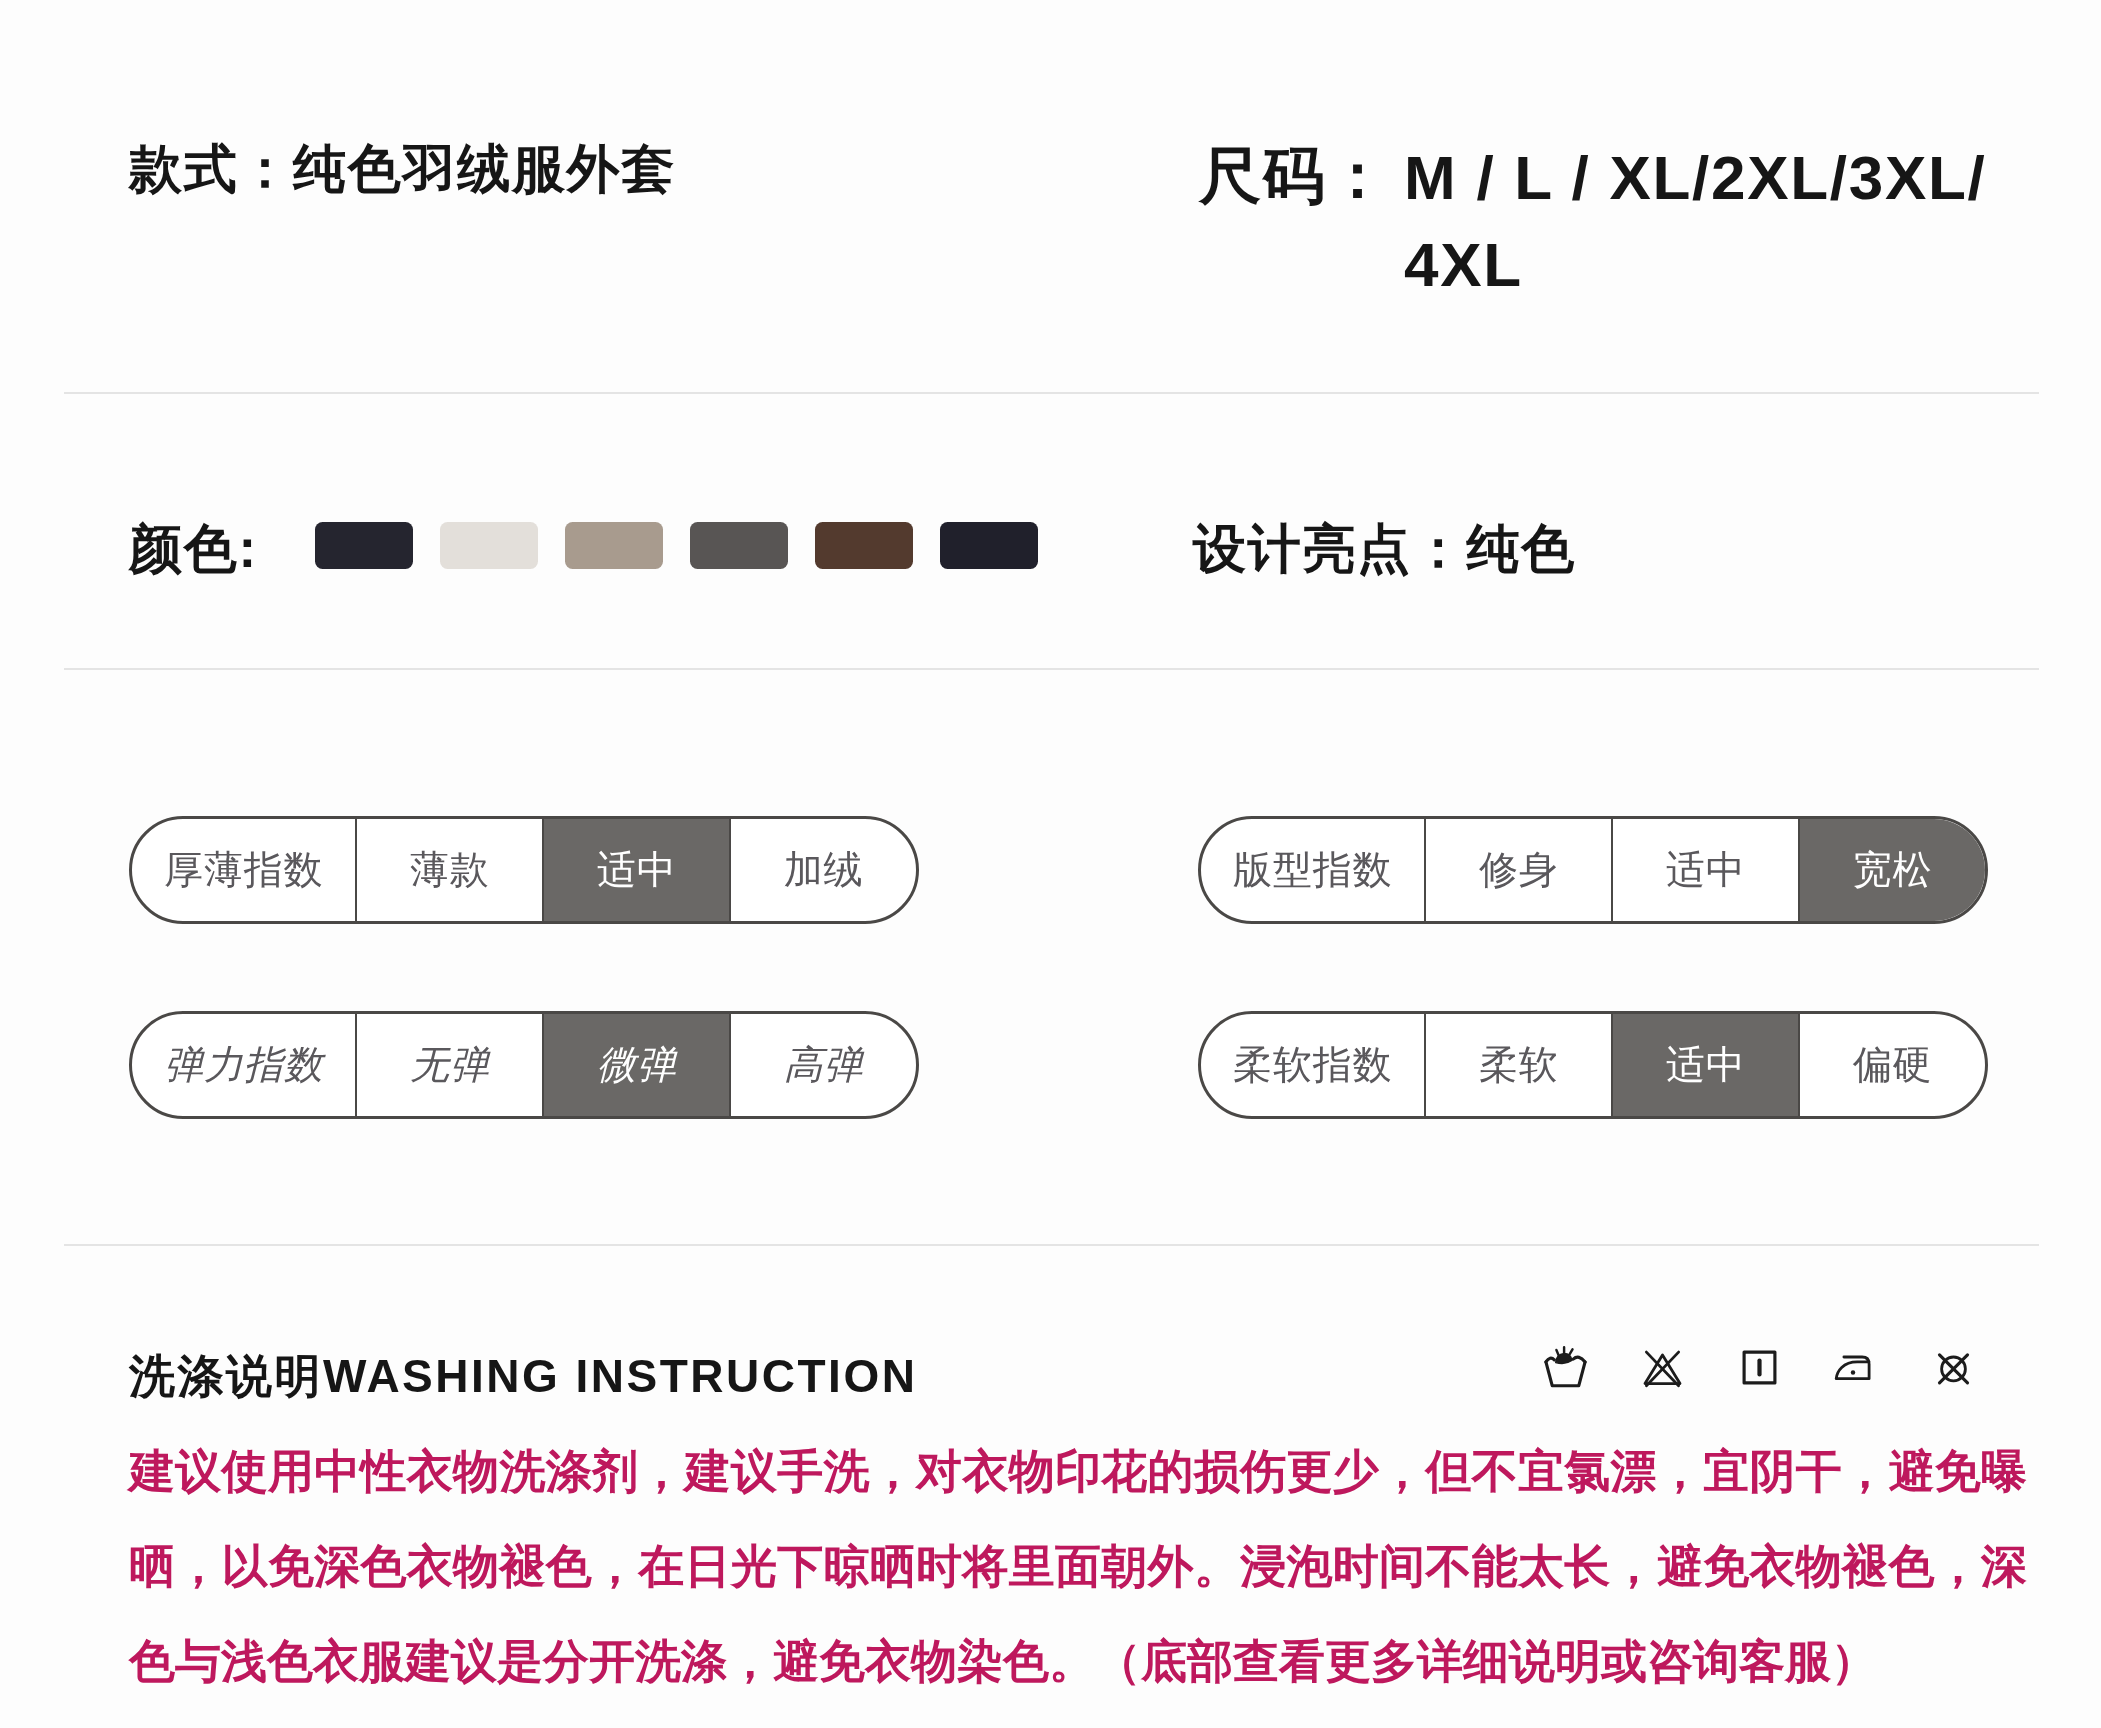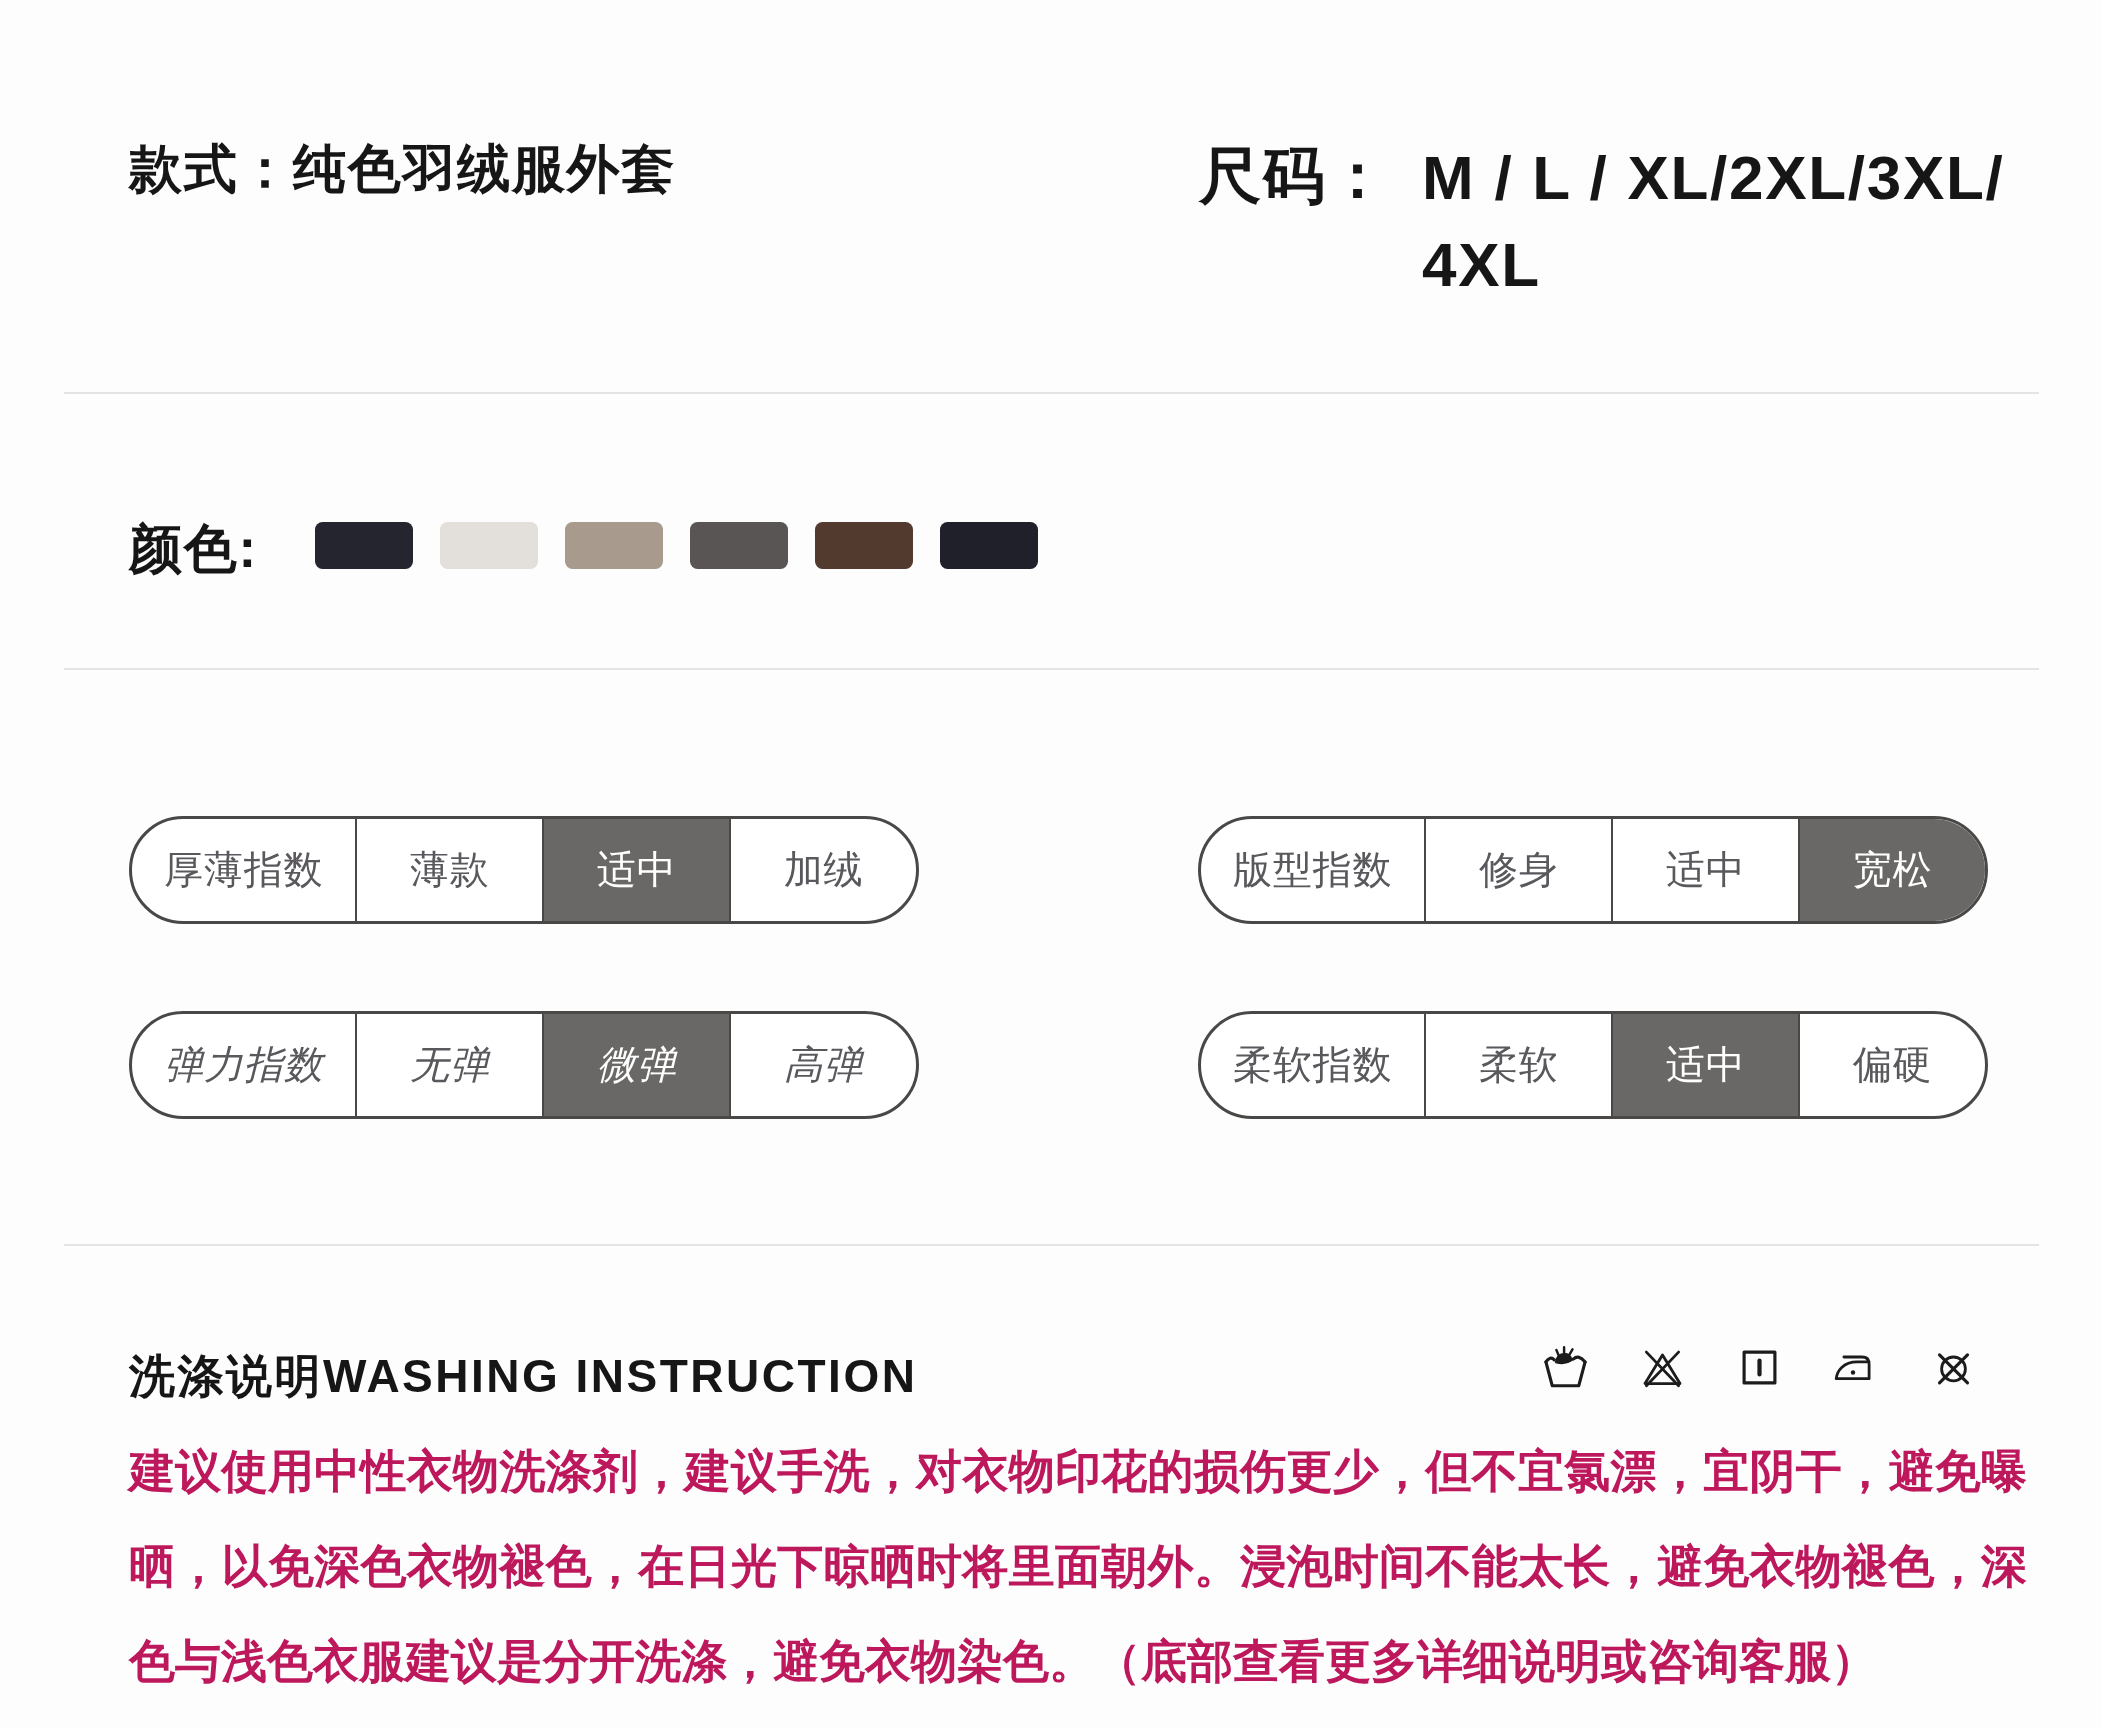--- a/index.html
+++ b/index.html
@@ -9,21 +9,21 @@
     --text-gray:#5a585c;
     --divider:#e4e4e4;
     --bg:#fdfdfd;
   }
   html,body{margin:0;padding:0;}
   body{background:#fff;font-family:"Liberation Sans","DejaVu Sans",sans-serif;}
   .page{position:relative;width:2102px;height:1729px;background:var(--bg);overflow:hidden;}
 
   .hdr-text{position:absolute;font-size:53px;font-weight:800;color:var(--text-dark);letter-spacing:1.7px;white-space:nowrap;}
   .size-block{position:absolute;left:1199px;top:134px;display:flex;font-size:62px;font-weight:800;color:var(--text-dark);letter-spacing:1.7px;}
-  .size-values{margin-left:32px;line-height:87px;}
+  .size-values{margin-left:14px;line-height:87px;}
   .size-values div{white-space:nowrap;}
 
   .divider{position:absolute;left:64px;width:1975px;height:1.7px;background:var(--divider);}
 
   .swatch-row{position:absolute;left:315px;top:522px;display:flex;gap:27px;}
   .swatch{width:98px;height:47px;border-radius:7.6px;}
 
   .pill{position:absolute;width:790px;height:108px;box-sizing:border-box;border:3.4px solid var(--pill-border);border-radius:56px;background:#fff;display:flex;overflow:hidden;}
   .cell{display:flex;align-items:center;justify-content:center;font-size:39px;color:var(--text-gray);letter-spacing:0.8px;white-space:nowrap;}
   .cell.lab{flex:0 0 28.5%;}
@@ -55,20 +55,23 @@
   <div class="divider" style="top:392px;"></div>
 
   <div class="hdr-text" style="left:129px;top:514px;font-size:53px;">颜色:</div>
   <div class="swatch-row">
     <div class="swatch" style="background: rgb(37, 37, 47);"></div>
     <div class="swatch" style="background: rgb(227, 223, 218);"></div>
     <div class="swatch" style="background: rgb(168, 155, 142);"></div>
     <div class="swatch" style="background: rgb(88, 85, 84);"></div>
     <div class="swatch" style="background: rgb(83, 58, 46);"></div>
     <div class="swatch" style="background: rgb(32, 32, 43);"></div>
+  </div>
+  <div class="hdr-text" style="left:1193px;top:514px;font-size:53px;">
+    <span>设计亮点：</span><span>纯色</span>
   </div>
 
   <div class="divider" style="top:668px;"></div>
 
   <div class="pill" style="left:129px;top:816px;">
     <div class="cell lab">厚薄指数</div>
     <div class="cell opt">薄款</div>
     <div class="cell opt sel">适中</div>
     <div class="cell opt">加绒</div>
   </div>

